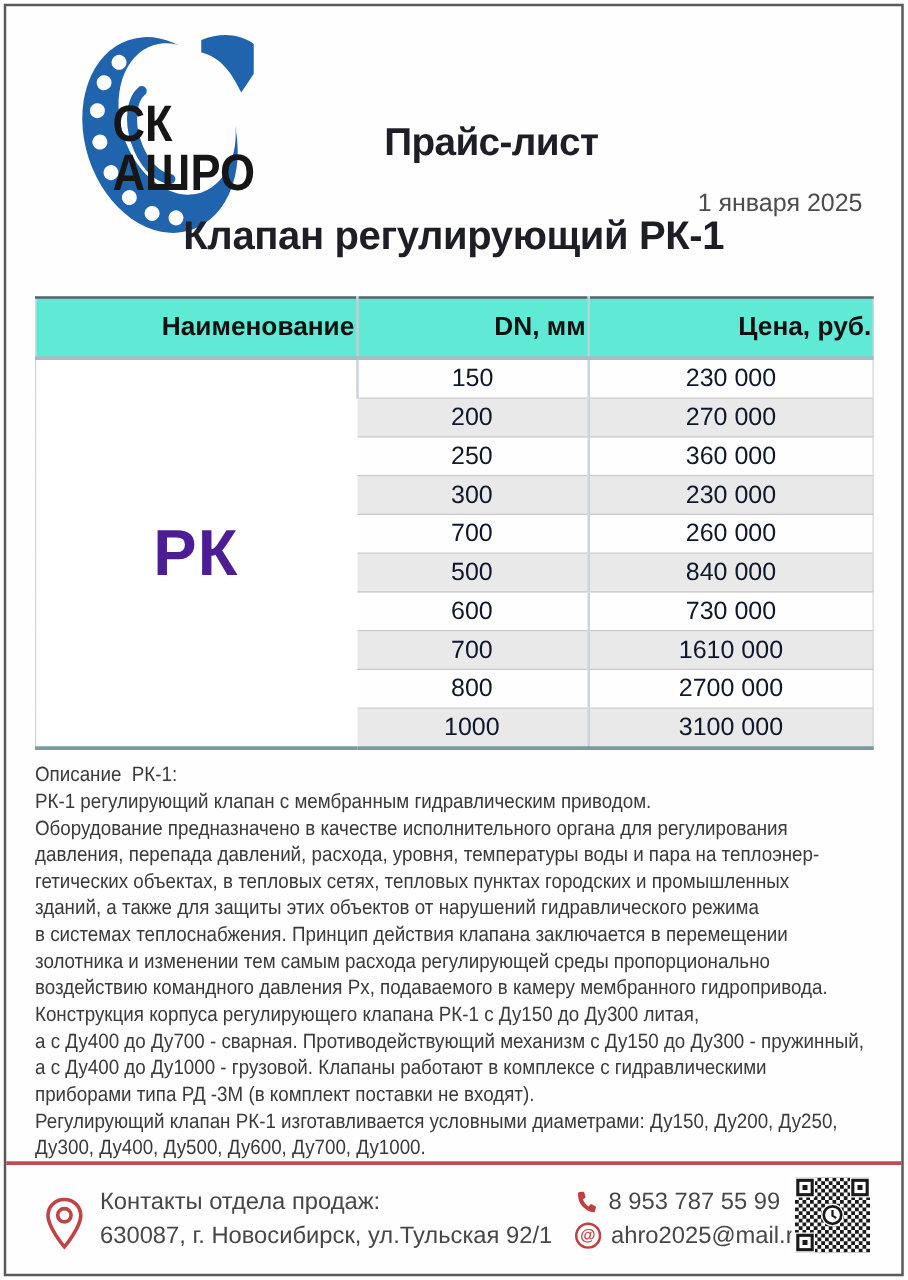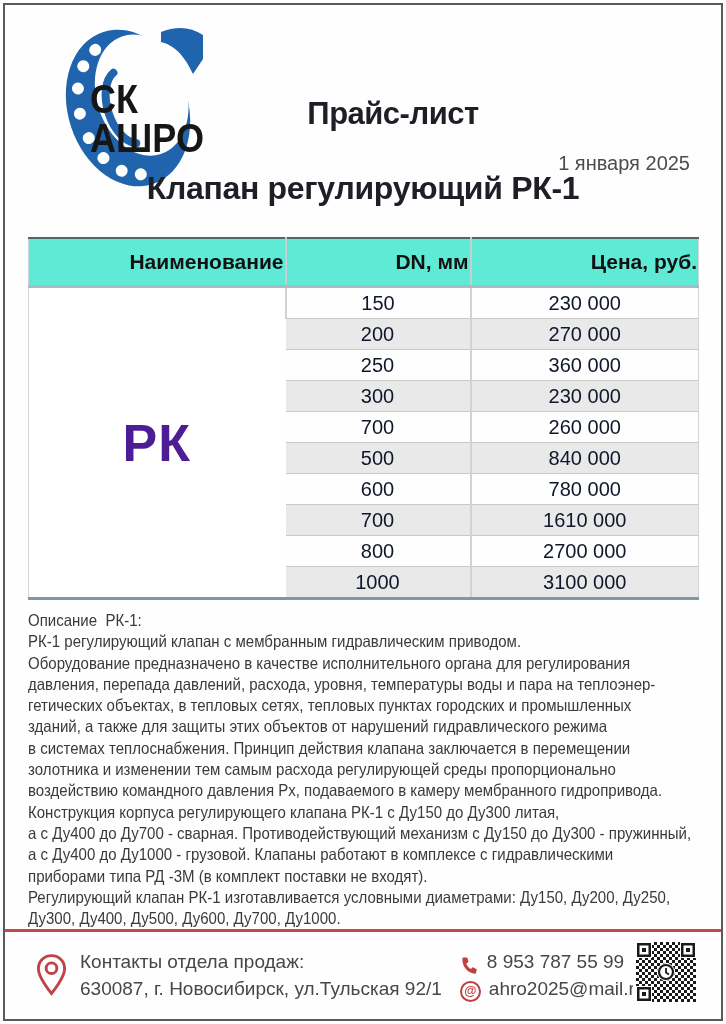--- a/index.html
+++ b/index.html
@@ -46,25 +46,25 @@
     color:#4c1d95;letter-spacing:1px;}
 
   
   .description{position:absolute;left:28px;top:610px;width:670px;}
   .description-inner{width:736px;transform:scaleX(0.91);transform-origin:0 0;}
   .desc-line{font-size:16.5px;line-height:21.3px;color:#3a3a3a;white-space:pre;}
 
   
   .footer{position:absolute;left:5px;right:5px;top:929px;height:85px;
     border-top:3px solid #c24b50;display:flex;align-items:center;}
-  .footer-left{display:flex;align-items:center;margin-left:30px;}
+  .footer-left{display:flex;align-items:flex-end;margin-left:30px;}
   .pin-icon{width:33px;height:46px;flex:none;}
   .footer-contacts{margin-left:12px;font-size:19px;color:#474747;line-height:27px;white-space:nowrap;}
   .footer-mid{margin-left:18px;font-size:19px;color:#474747;line-height:27px;white-space:nowrap;}
-  .contact-row{display:flex;align-items:flex-end;gap:8px;}
+  .contact-row{display:flex;align-items:center;gap:8px;}
   .phone-icon{width:19px;height:19px;flex:none;}
   .at-icon{width:17px;height:17px;flex:none;border:2px solid #c04042;border-radius:50%;
     color:#c04042;font-weight:bold;font-size:12.5px;display:flex;align-items:center;justify-content:center;}
   .qr{position:absolute;right:22px;top:7px;width:66px;height:66px;}
 </style>
 </head>
 <body>
 
 <div class="page">
   <div class="frame"></div>
@@ -127,21 +127,21 @@
       <tr>
         <td>700</td>
         <td>260 000</td>
       </tr>
       <tr>
         <td>500</td>
         <td>840 000</td>
       </tr>
       <tr>
         <td>600</td>
-        <td>780 000</td>
+        <td>730 000</td>
       </tr>
       <tr>
         <td>700</td>
         <td>1610 000</td>
       </tr>
       <tr>
         <td>800</td>
         <td>2700 000</td>
       </tr>
       <tr>

